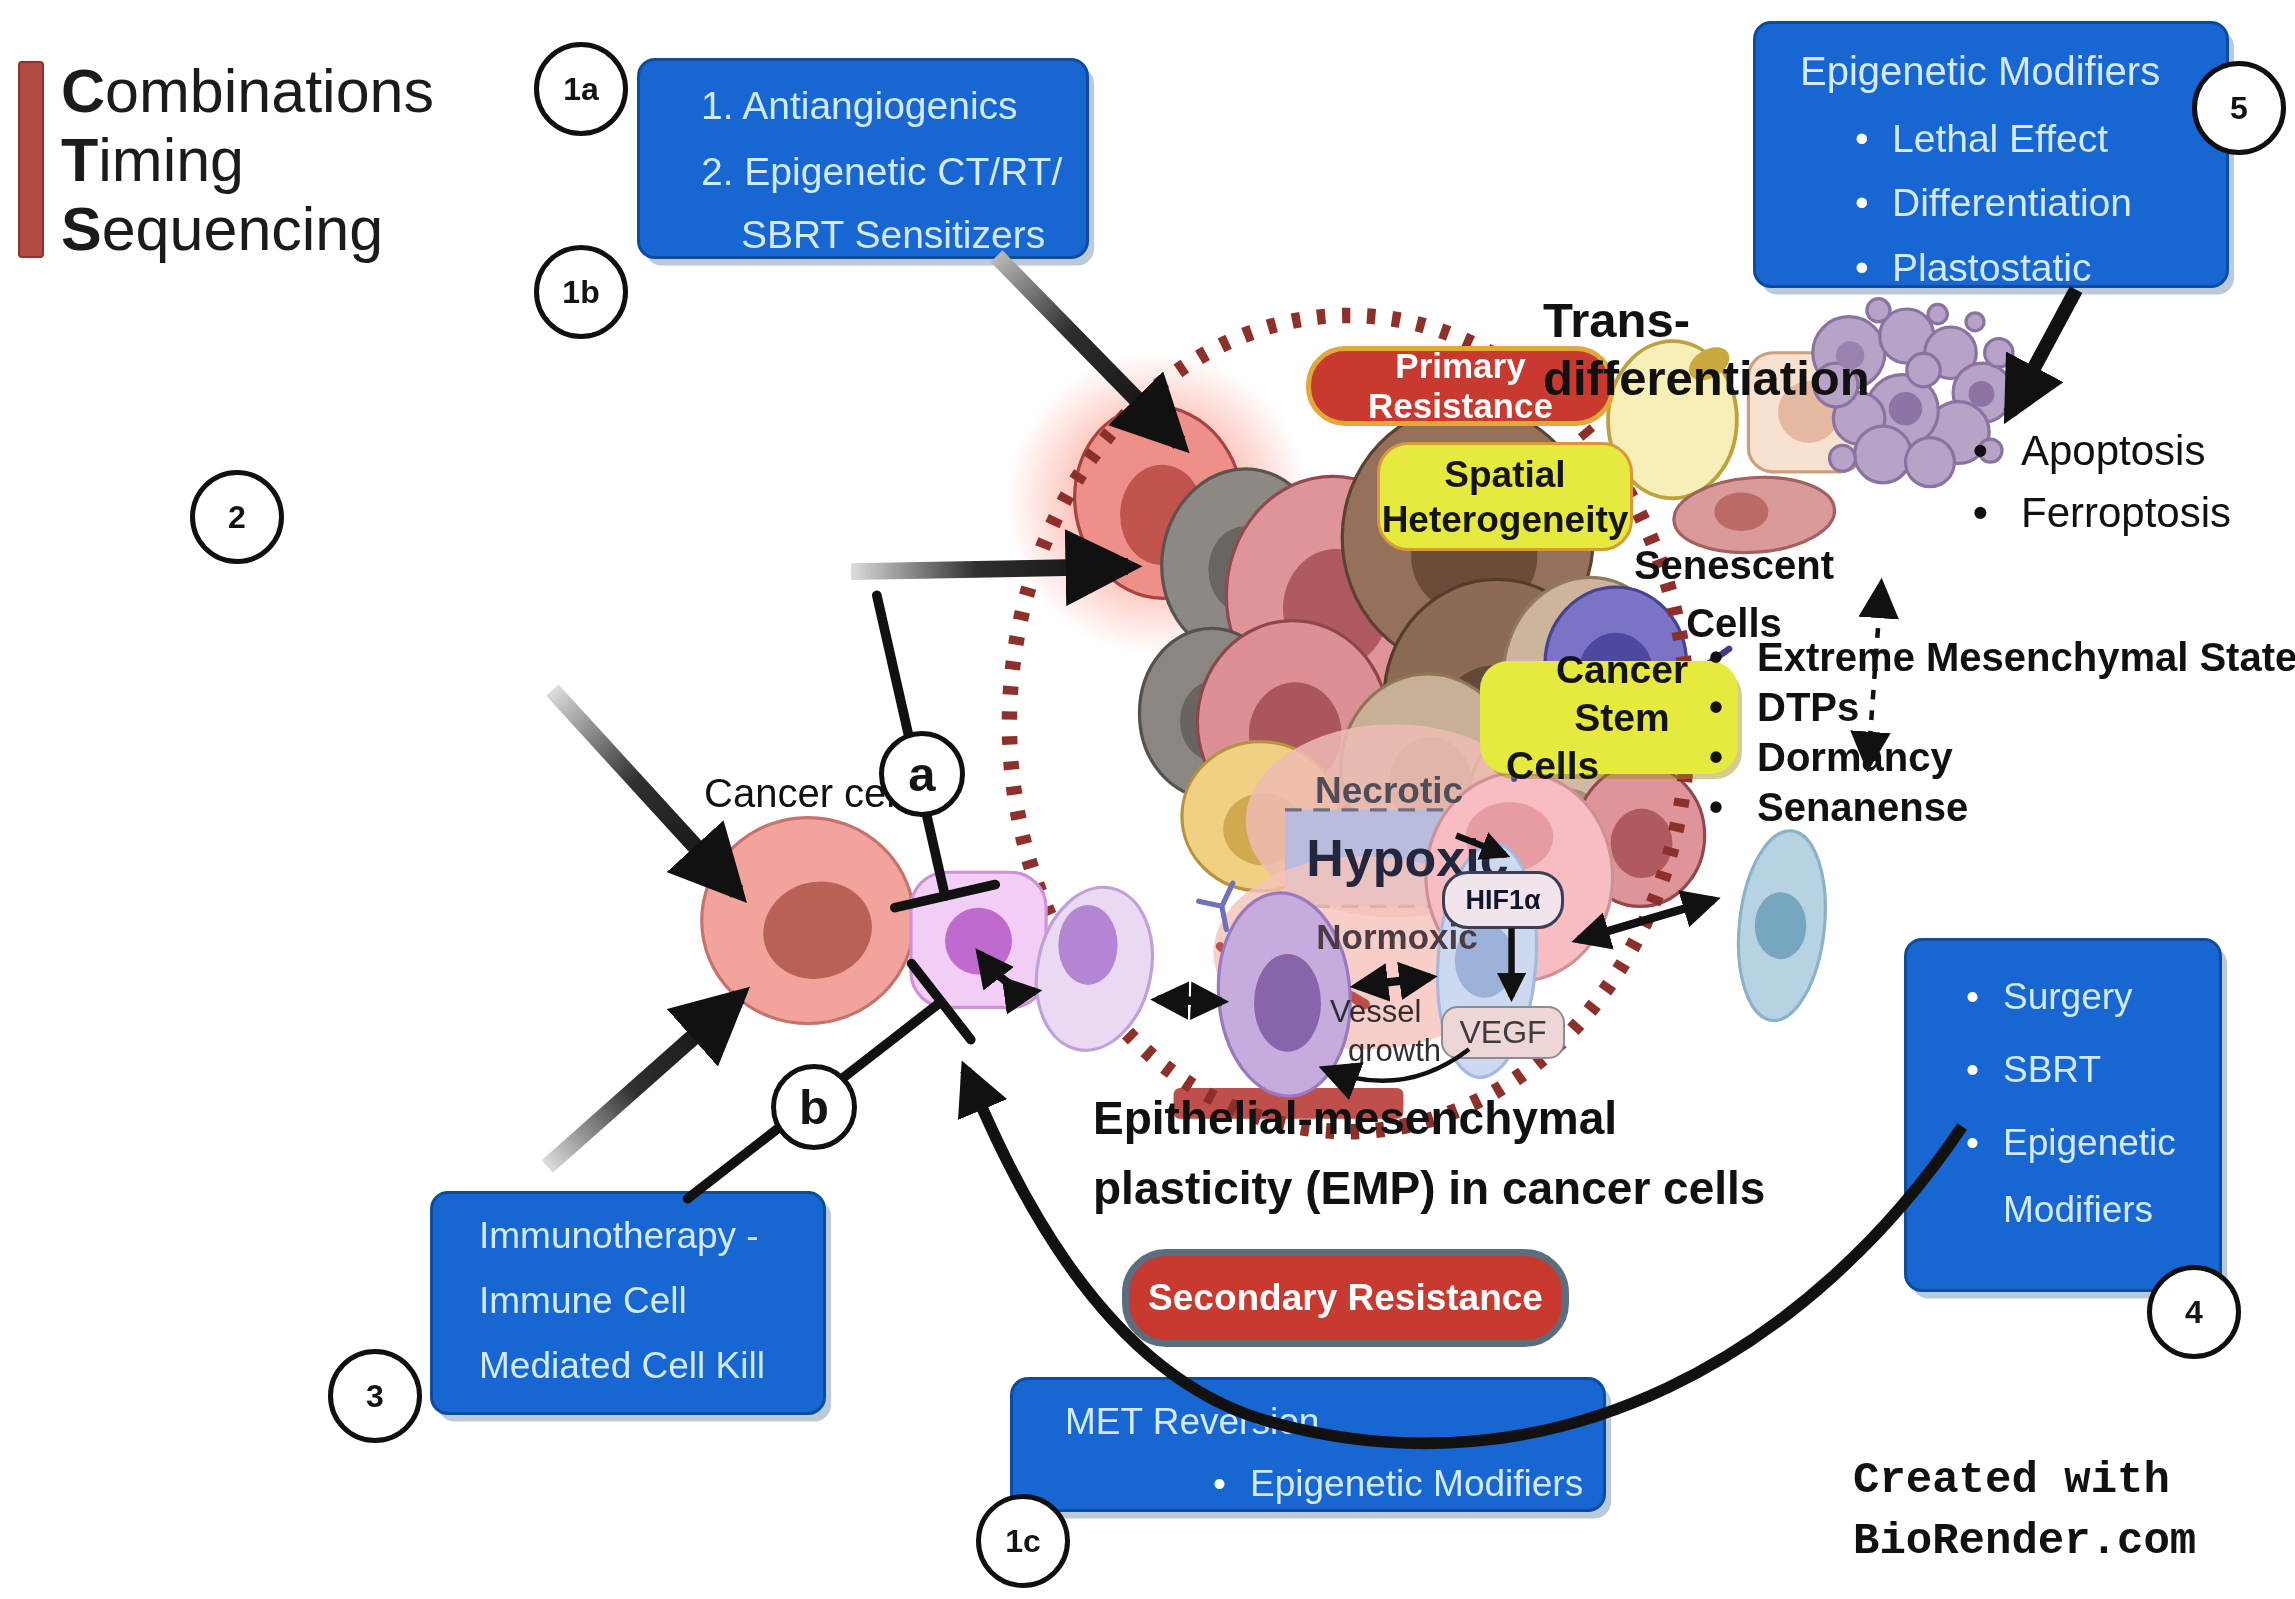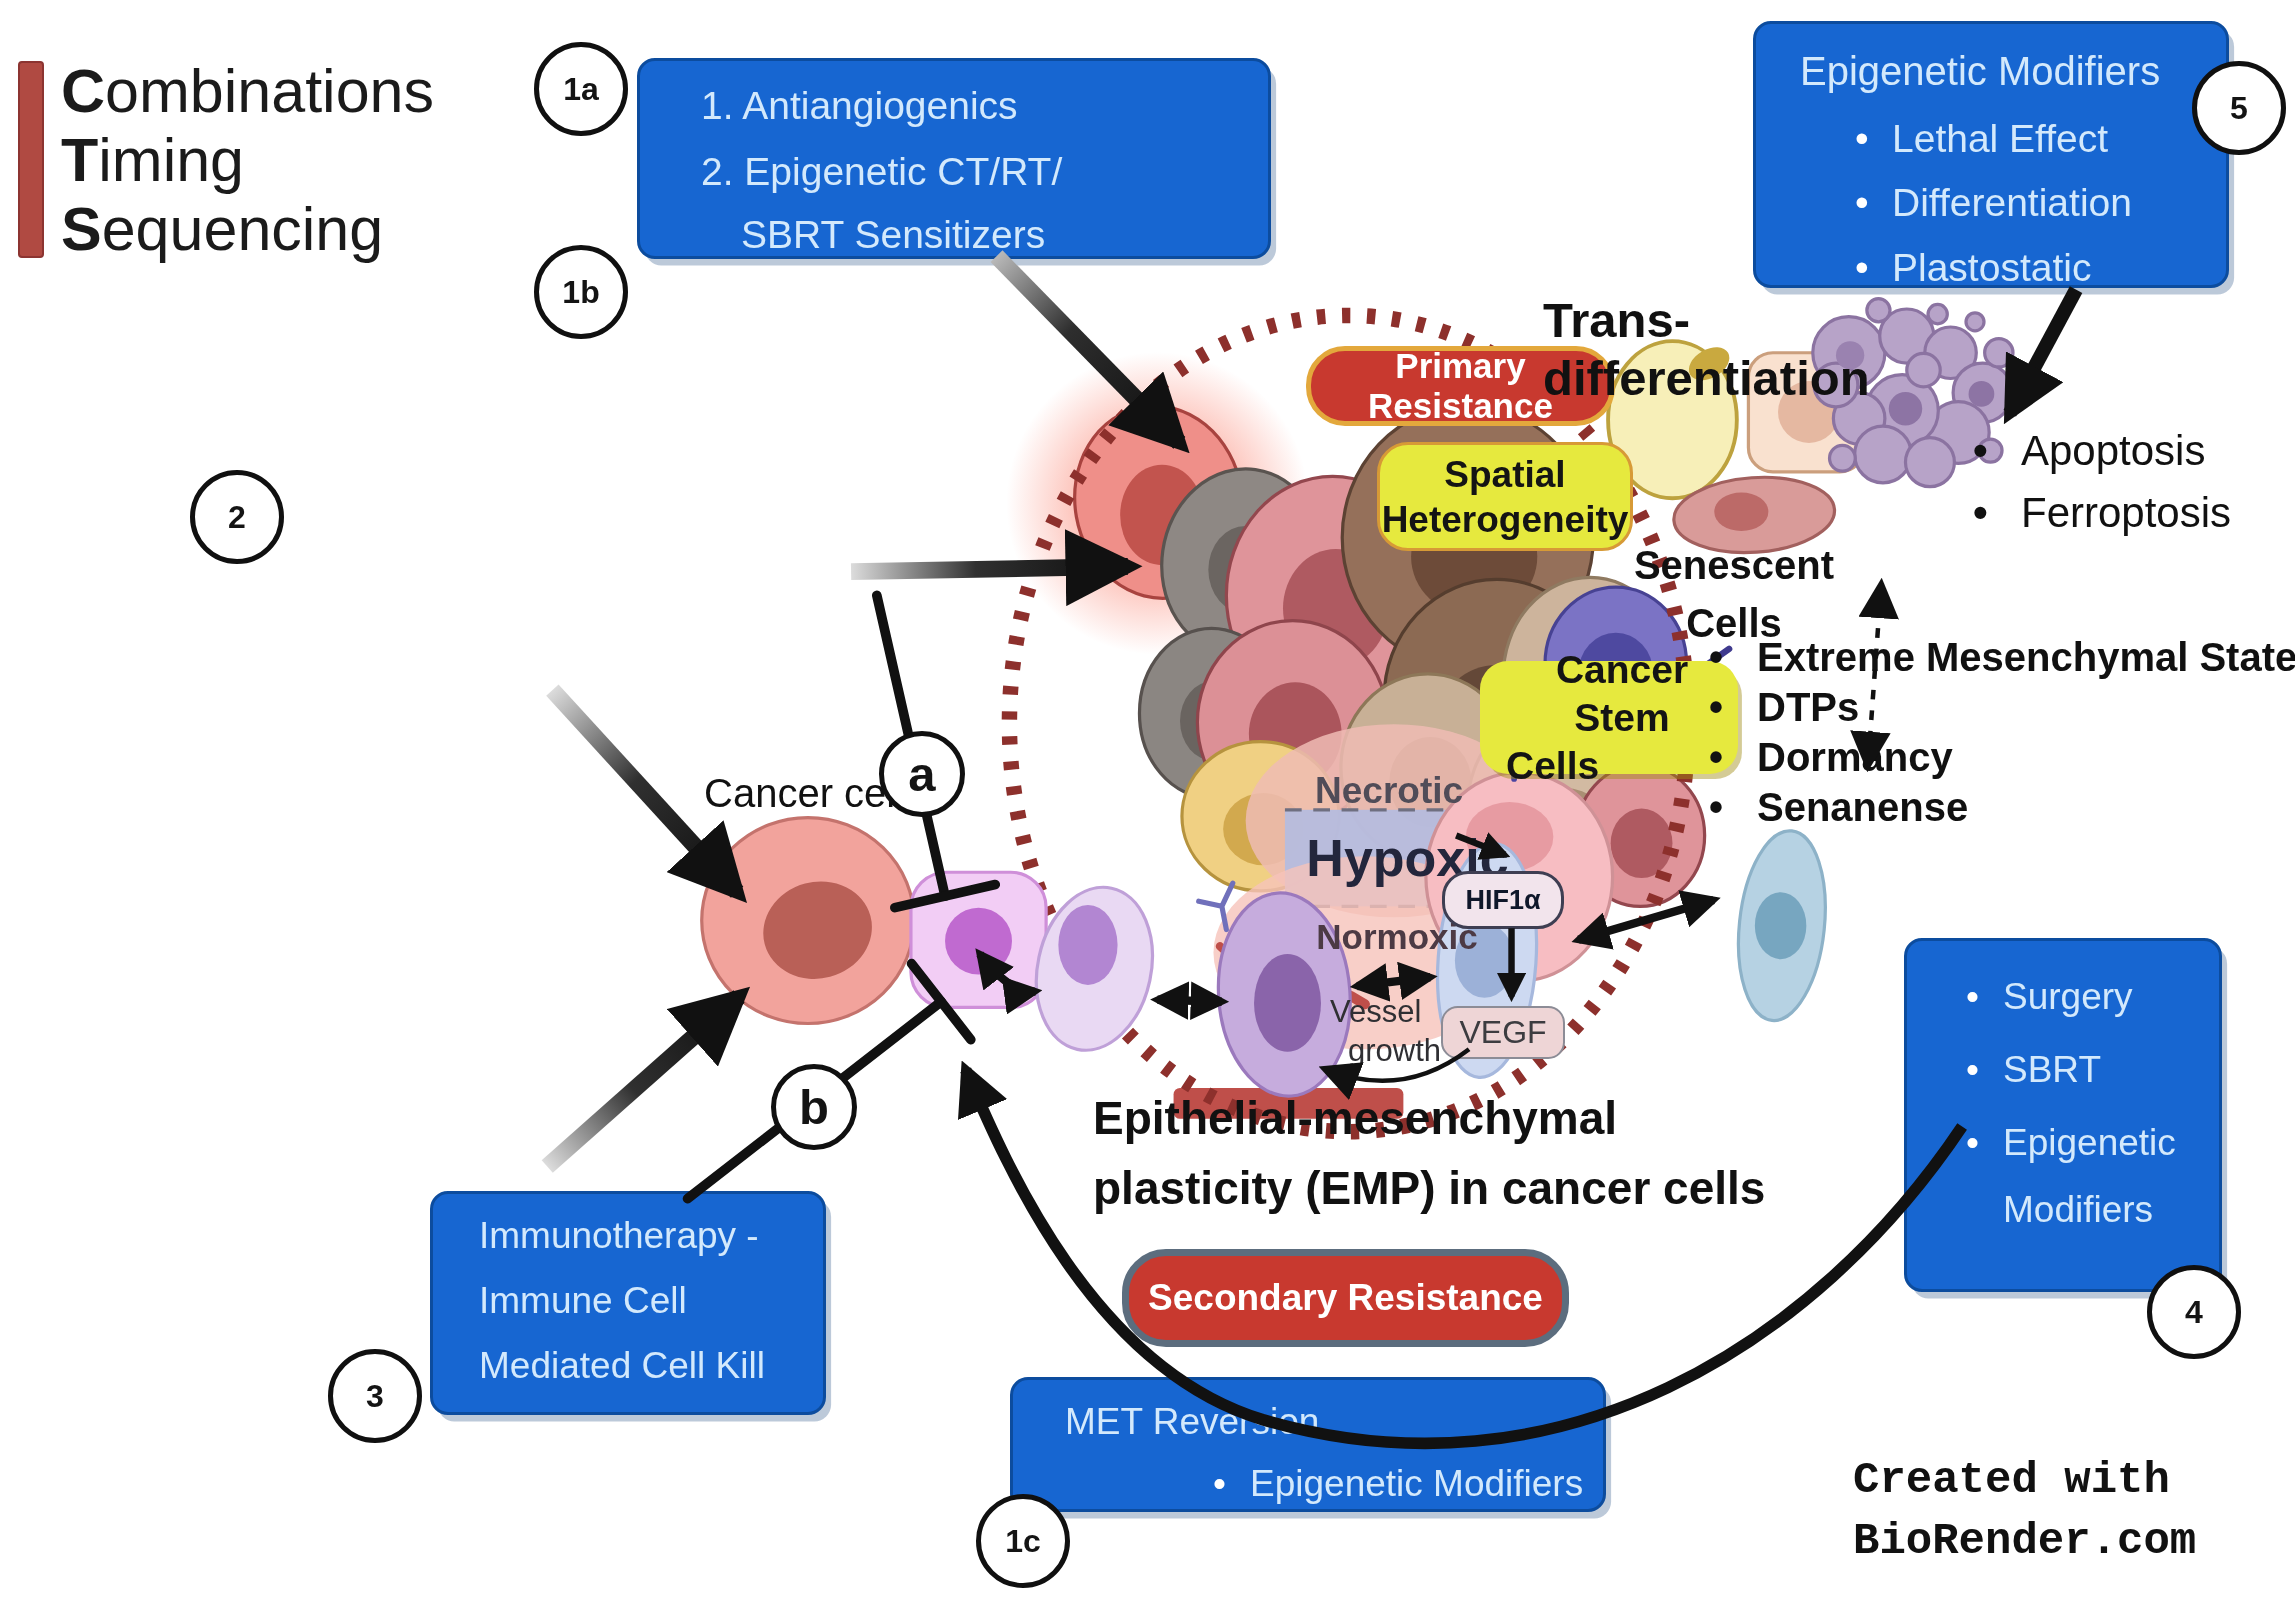--- a/index.html
+++ b/index.html
@@ -160,21 +160,21 @@
     </g>
   </svg>
 
   <div class="abs redbar"></div>
   <div class="abs titleblock">
     <div class="titleline"><b>C</b><span>ombinations</span></div>
     <div class="titleline"><b>T</b><span>iming</span></div>
     <div class="titleline"><b>S</b><span>equencing</span></div>
   </div>
 
-  <div class="abs bluebox" style="left:637px;top:58px;width:634px;height:201px;font-size:39px;padding-top:23px;padding-left:61px;box-sizing:border-box;">
+  <div class="abs bluebox" style="left:637px;top:58px;width:452px;height:201px;font-size:39px;padding-top:23px;padding-left:61px;box-sizing:border-box;">
     <div class="bline">1.  Antiangiogenics</div>
     <div class="bline" style="margin-top:22px;">2.  Epigenetic CT/RT/</div>
     <div class="bline" style="margin-top:19.3px;margin-left:40px;">SBRT Sensitizers</div>
   </div>
 
   <div class="abs bluebox" style="left:1753px;top:21px;width:476px;height:267px;font-size:39px;padding-top:24.5px;padding-left:44px;box-sizing:border-box;">
     <div class="bline" style="font-size:40px;">Epigenetic Modifiers</div>
     <div class="bbul" style="margin-top:23px;margin-left:55px;">Lethal Effect</div>
     <div class="bbul" style="margin-top:20.6px;margin-left:55px;">Differentiation</div>
     <div class="bbul" style="margin-top:20.6px;margin-left:55px;">Plastostatic</div>

